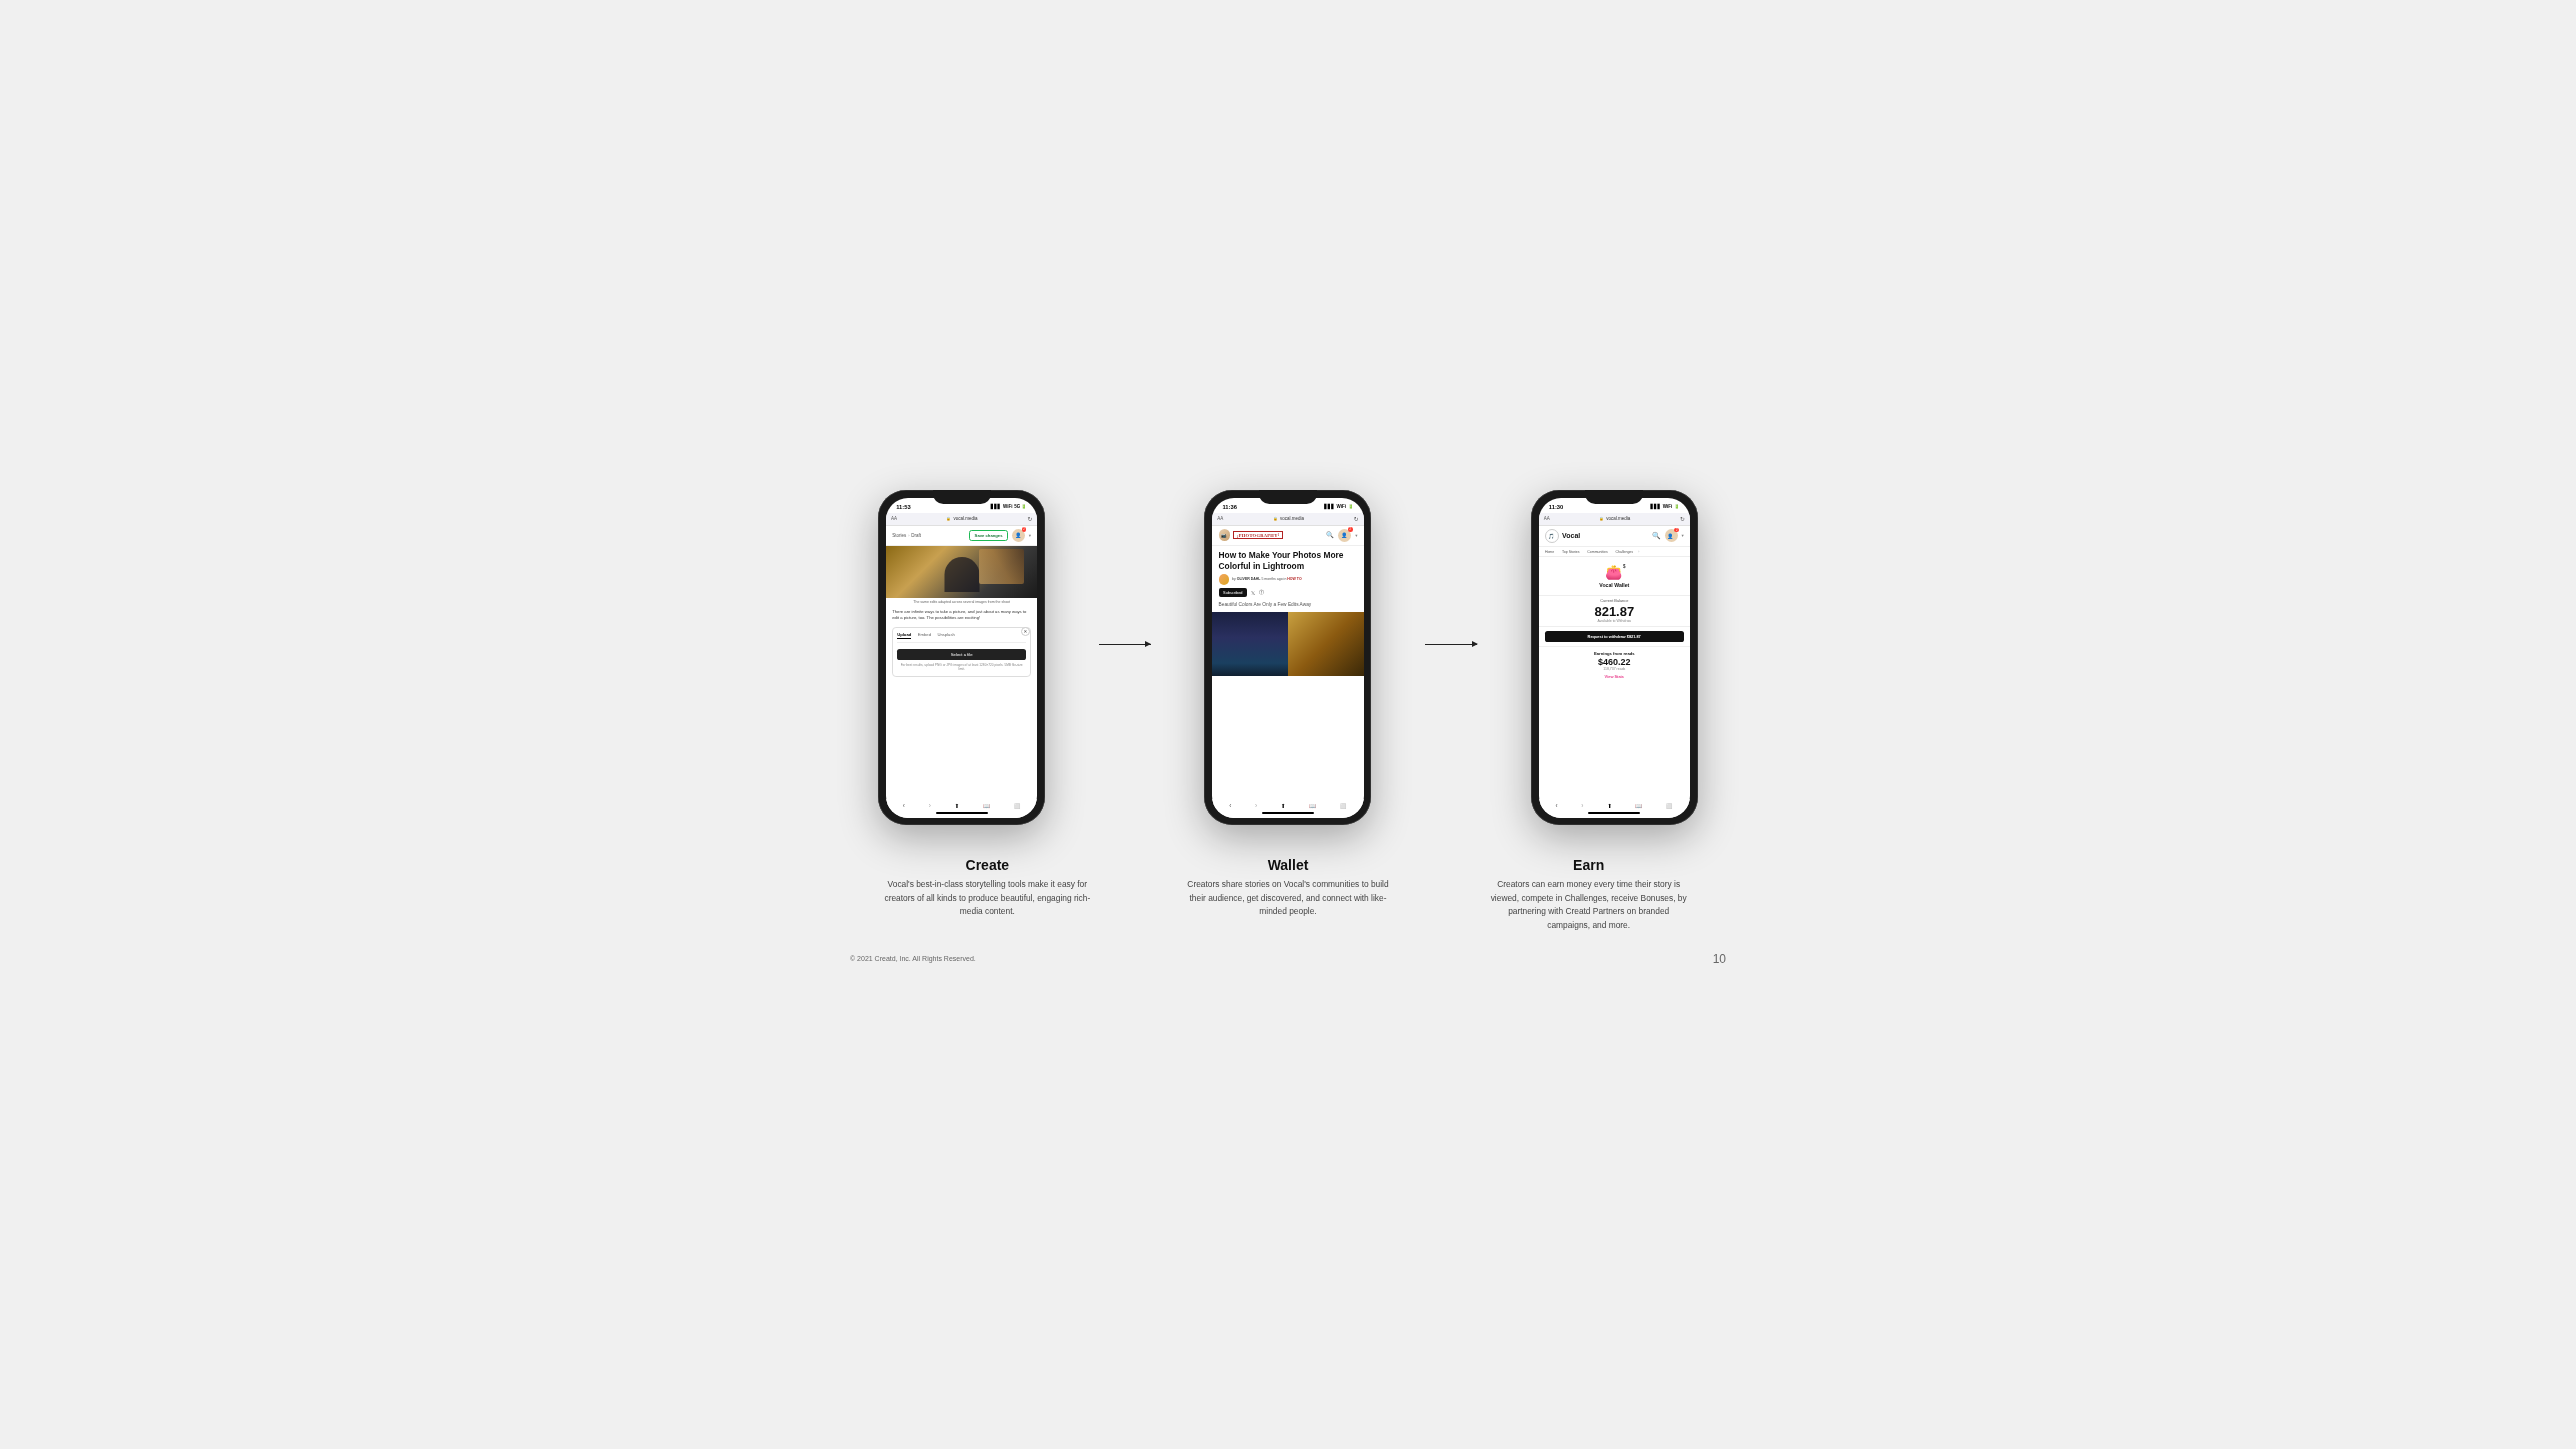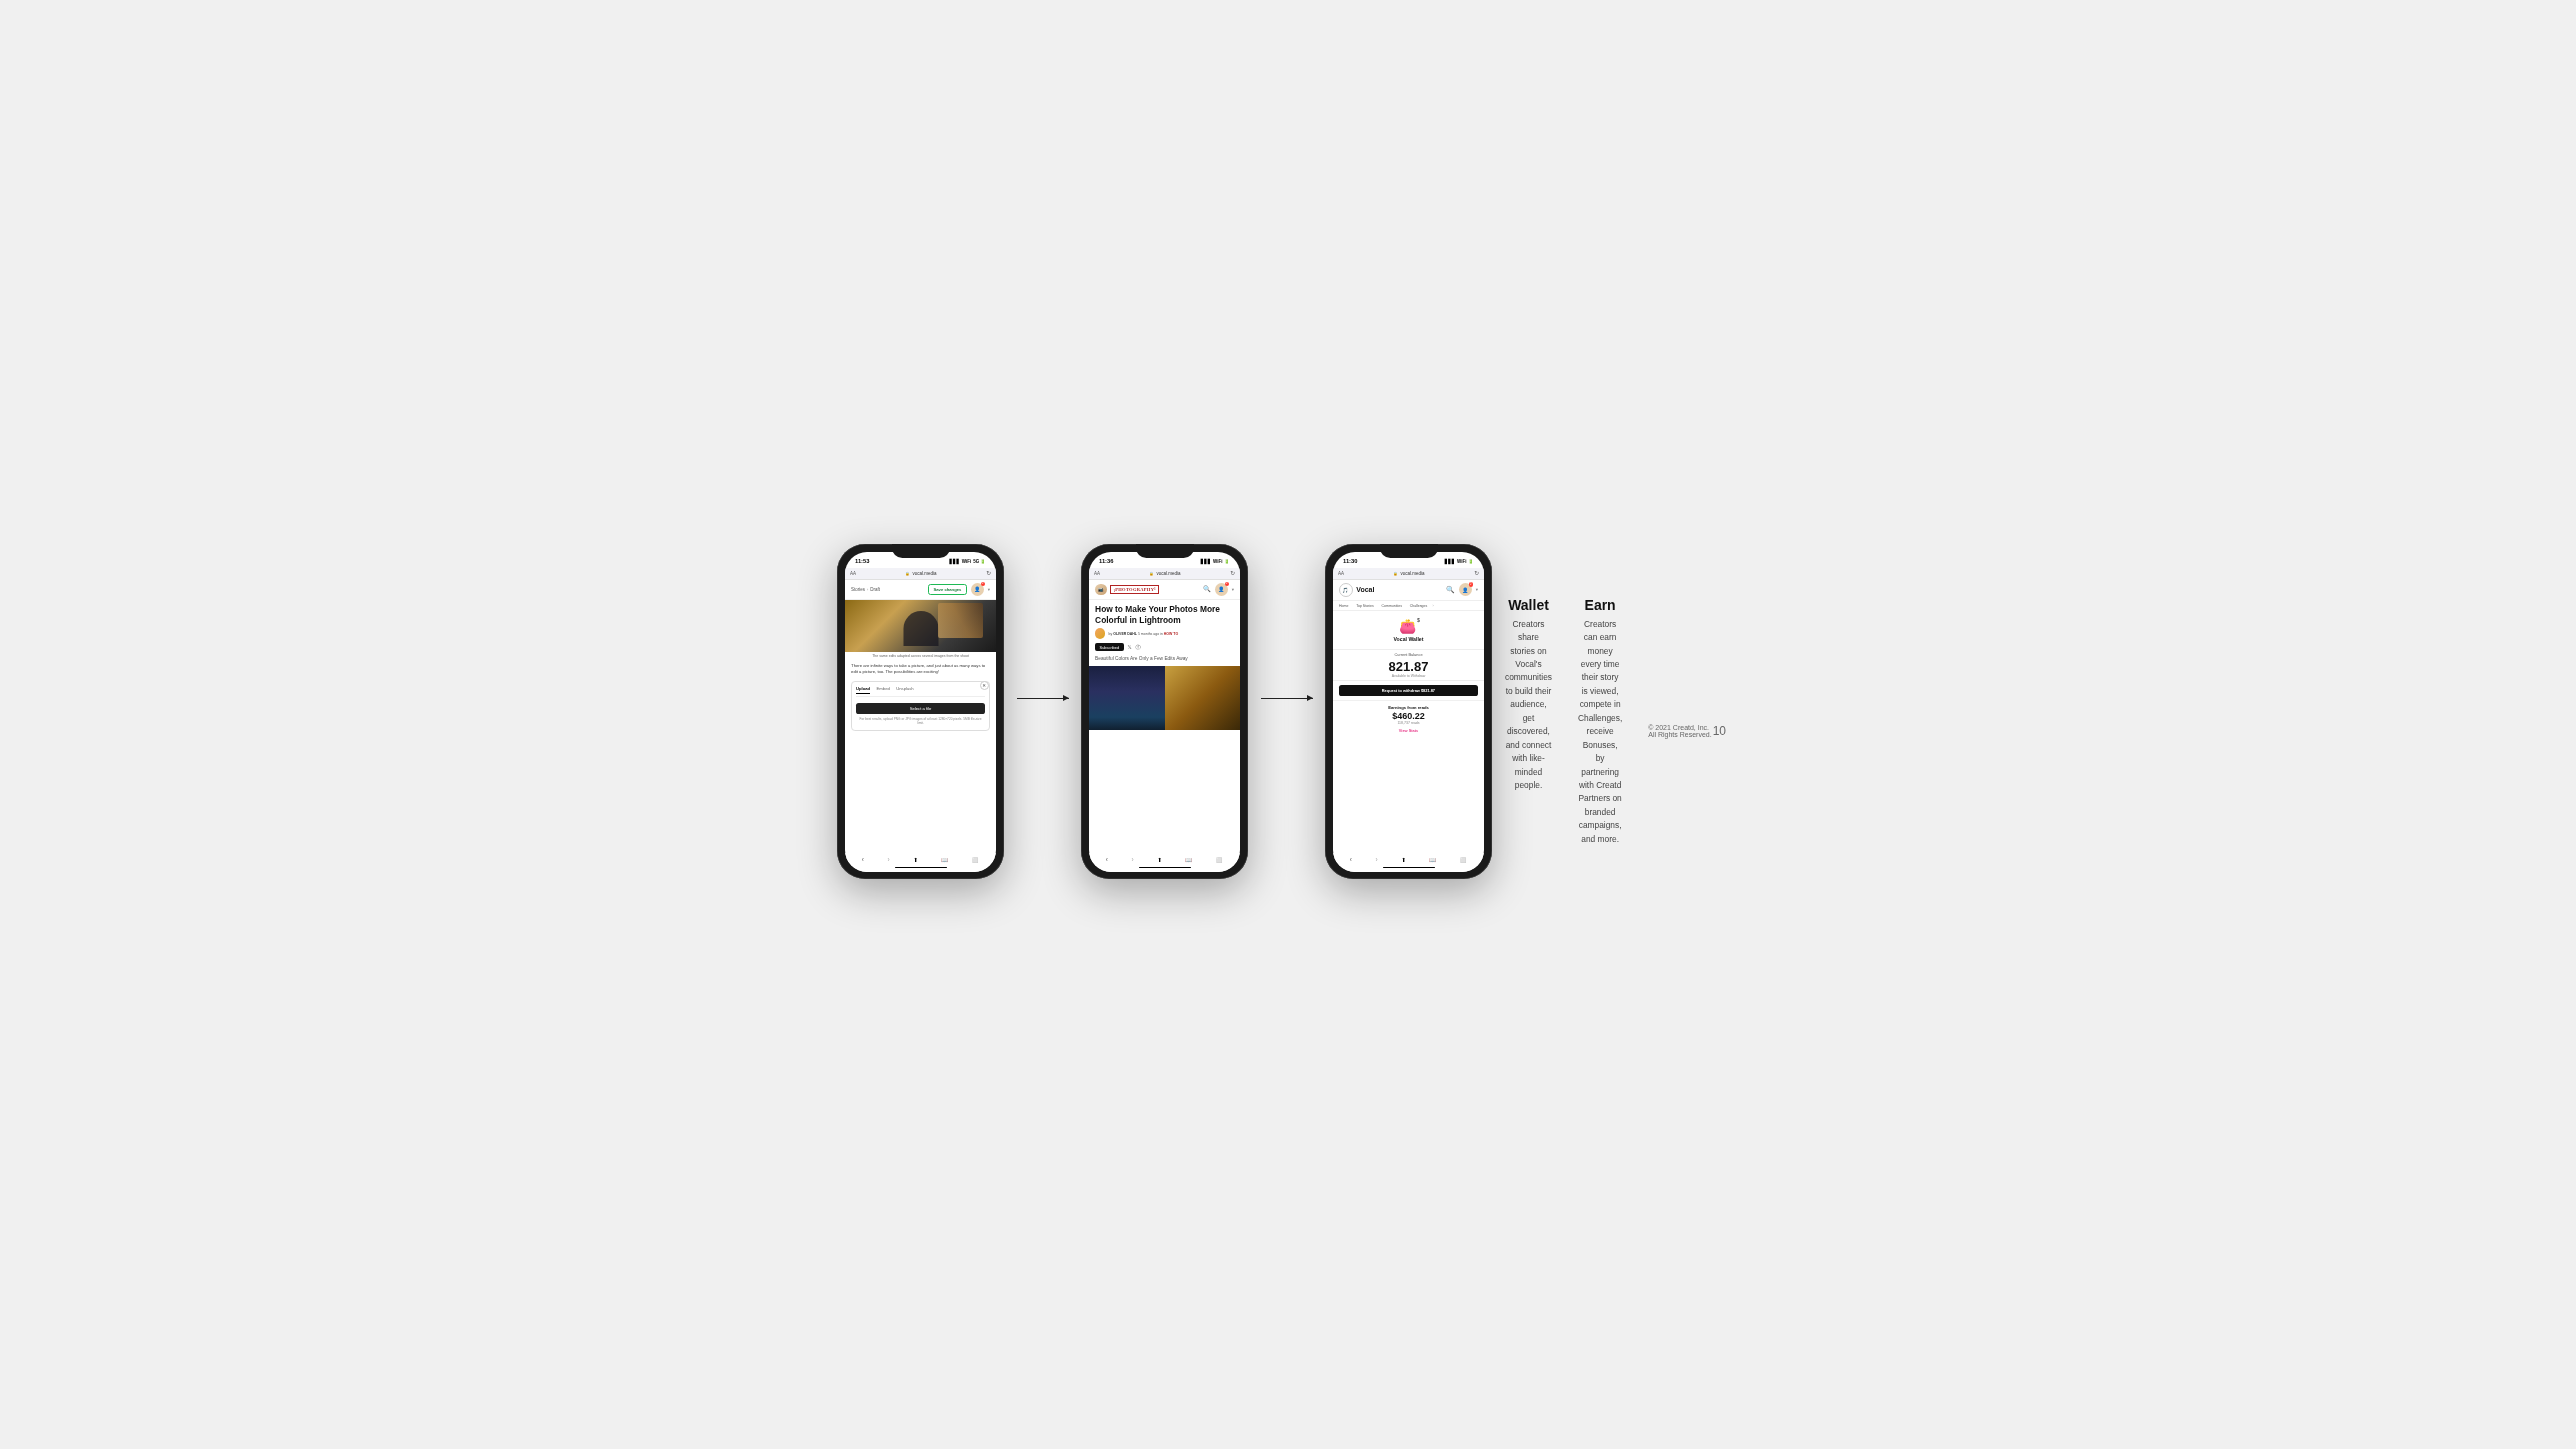--- a/index.html
+++ b/index.html
@@ -11,22 +11,21 @@
       flex-direction: column;
       align-items: center;
       justify-content: center;
       padding: 26px 13px 19.3px;
     }
 
     .page-container {
       width: 100%;
       max-width: 902px;
       display: flex;
-      flex-direction: row;
-      align-items: center;
+      flex-direction: column;
     }
 
     .phones-row {
       display: flex;
       flex-direction: row;
       align-items: center;
       justify-content: center;
       gap: 0;
       width: 100%;
       margin-bottom: 32px;
@@ -866,20 +865,24 @@
             <div class="bottom-bar-indicator"></div>
           </div>
         </div>
       </div>
     </div>
 
   </div>
 
   <div class="labels-row">
     <div class="phone-label-section">
+      <div class="label-title">Create</div>
+      <div class="label-desc">Vocal's best-in-class storytelling tools make it easy for creators of all kinds to produce beautiful, engaging rich-media content.</div>
+    </div>
+    <div class="phone-label-section">
       <div class="label-title">Wallet</div>
       <div class="label-desc">Creators share stories on Vocal's communities to build their audience, get discovered, and connect with like-minded people.</div>
     </div>
     <div class="phone-label-section">
       <div class="label-title">Earn</div>
       <div class="label-desc">Creators can earn money every time their story is viewed, compete in Challenges, receive Bonuses, by partnering with Creatd Partners on branded campaigns, and more.</div>
     </div>
   </div>
 
   <div class="footer">

